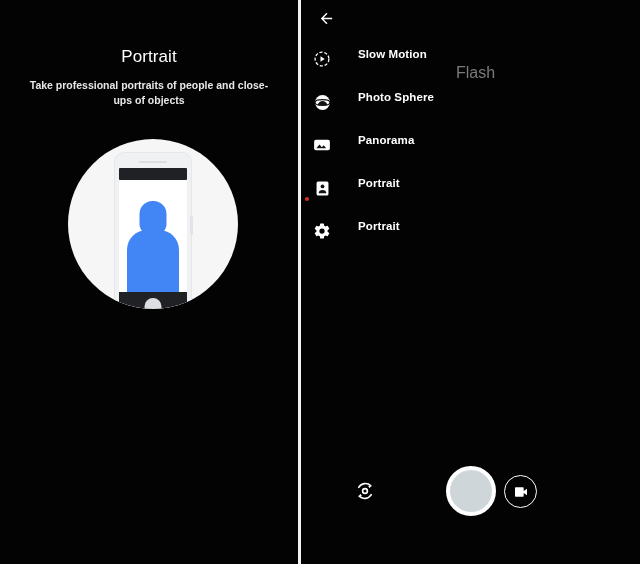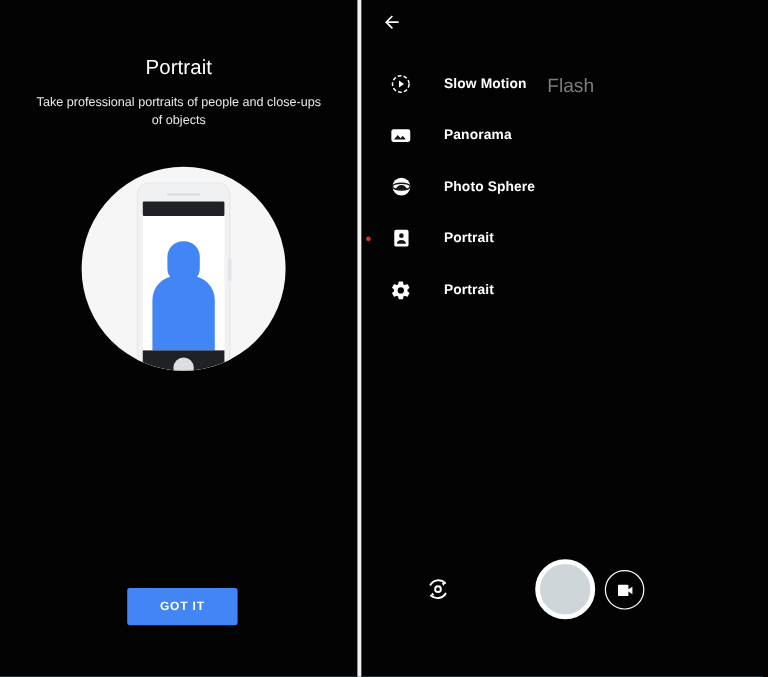--- a/index.html
+++ b/index.html
@@ -63,21 +63,21 @@
   }
   .onb-sub {
     position: absolute;
     top: 78px;
     left: 26px;
     width: 246px;
     text-align: center;
     color: #e8e8e8;
     font-size: 10.5px;
     line-height: 15px;
-    font-weight: 400;
+    font-weight: 700;
   }
 
   
   .illus {
     position: absolute;
     left: 68px;
     top: 139px;
     width: 170px;
     height: 170px;
     border-radius: 50%;
@@ -206,22 +206,22 @@
   .menu {
     position: absolute;
     left: 0;
     top: 48px;
     width: 100%;
   }
   .menu-item {
     position: relative;
     height: 43px;
     display: flex;
-    align-items: center;
-    padding-left: 22px;
+    align-items: flex-start;
+    padding-left: 10px;
     cursor: pointer;
   }
   .menu-icon {
     width: 22px;
     height: 22px;
     flex: 0 0 22px;
     display: flex;
     align-items: center;
     justify-content: center;
   }
@@ -315,21 +315,20 @@
         <div class="phone-screen">
           <div class="person-head"></div>
           <div class="person-body"></div>
         </div>
         <div class="phone-bottombar"></div>
         <div class="home-btn"></div>
         <div class="phone-side-btn"></div>
       </div>
     </div>
 
-    <button class="gotit-btn">GOT IT</button>
   </div>
 
   <div class="divider"></div>
 
   <div class="panel-right">
 
     <div class="back-btn">
       <svg width="17" height="17" viewBox="0 0 24 24">
         <path d="M20 11H7.8l5.6-5.6L12 4l-8 8 8 8 1.4-1.4L7.8 13H20z" fill="#ffffff"></path>
       </svg>
@@ -340,41 +339,41 @@
     <div class="menu">
 
       <div class="menu-item">
         <span class="menu-icon">
           <svg width="18" height="18" viewBox="0 0 24 24">
             <circle cx="12" cy="12" r="9.2" fill="none" stroke="#ffffff" stroke-width="1.7" stroke-dasharray="4.2 2.4"></circle>
             <path d="M10 8.2l5.6 3.8L10 15.8z" fill="#ffffff"></path>
           </svg>
         </span>
         <span class="menu-label">Slow Motion</span>
-      </div>
-
-      <div class="menu-item">
-        <span class="menu-icon">
-          <svg width="18" height="18" viewBox="0 0 24 24">
-            <rect x="1.5" y="5" width="21" height="14" rx="2.4" fill="#ffffff"></rect>
-            <path d="M4.4 16.2l4.2-5 3.2 3.8 2.4-2.8 3.4 4z" fill="#141414"></path>
-          </svg>
-        </span>
-        <span class="menu-label">Panorama</span>
       </div>
 
       <div class="menu-item">
         <span class="menu-icon">
           <svg width="19" height="19" viewBox="0 0 24 24">
             <circle cx="12" cy="12" r="9.4" fill="#ffffff"></circle>
             <ellipse cx="12" cy="12" rx="9.4" ry="3.6" fill="none" stroke="#141414" stroke-width="1.5"></ellipse>
             <path d="M5.6 15.4c1.4-3.3 3.6-5.2 6.4-5.2s5 1.9 6.4 5.2z" fill="#141414"></path>
           </svg>
         </span>
         <span class="menu-label">Photo Sphere</span>
+      </div>
+
+      <div class="menu-item">
+        <span class="menu-icon">
+          <svg width="18" height="18" viewBox="0 0 24 24">
+            <rect x="1.5" y="5" width="21" height="14" rx="2.4" fill="#ffffff"></rect>
+            <path d="M4.4 16.2l4.2-5 3.2 3.8 2.4-2.8 3.4 4z" fill="#141414"></path>
+          </svg>
+        </span>
+        <span class="menu-label">Panorama</span>
       </div>
 
       <div class="menu-item">
         <span class="dot-indicator"></span>
         <span class="menu-icon">
           <svg width="17" height="17" viewBox="0 0 24 24">
             <rect x="3.6" y="2.2" width="16.8" height="19.6" rx="2.2" fill="#ffffff"></rect>
             <circle cx="12" cy="9" r="2.7" fill="#141414"></circle>
             <path d="M6.6 18.6c0-3 2.4-4.6 5.4-4.6s5.4 1.6 5.4 4.6z" fill="#141414"></path>
           </svg>

